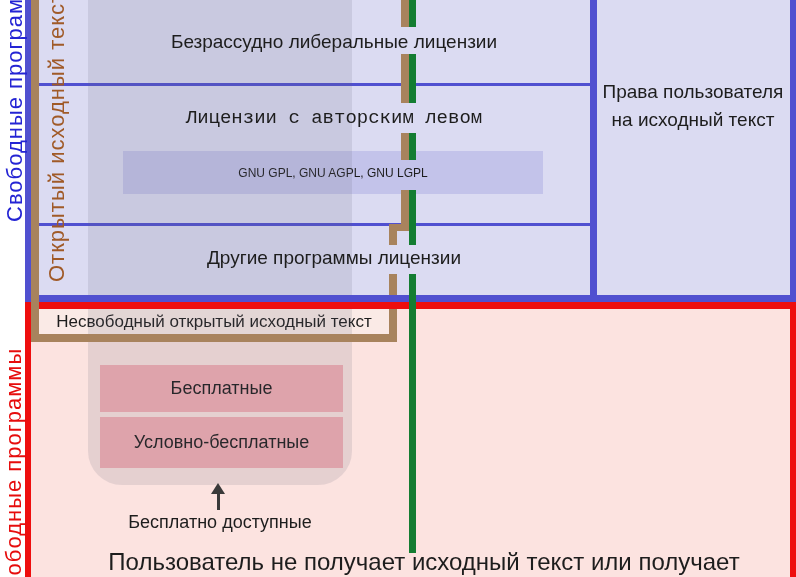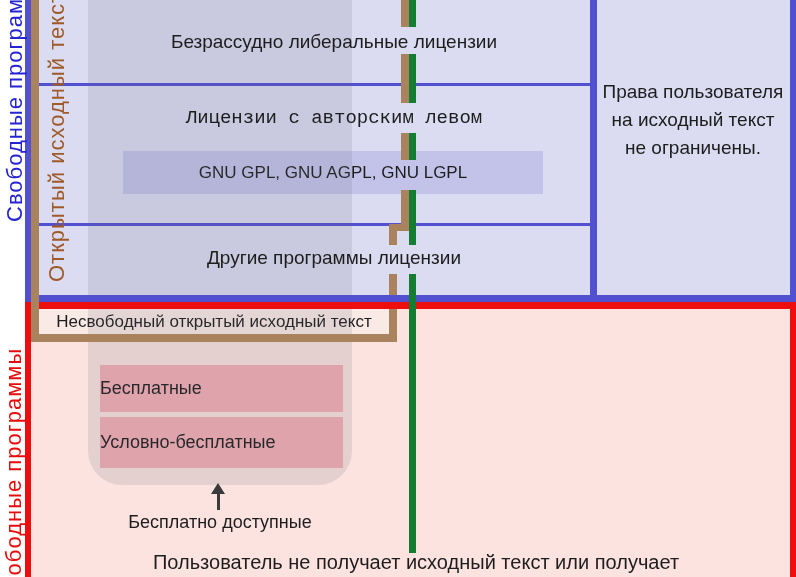--- a/index.html
+++ b/index.html
@@ -4,25 +4,25 @@
 <style>
   html,body{margin:0;padding:0;background:#ffffff;}
   #stage{position:relative;width:796px;height:577px;overflow:hidden;background:#ffffff;
          font-family:"Liberation Sans",sans-serif;color:#1d1d1d;}
   .abs{position:absolute;}
   
   .free-bg{left:25px;top:0;width:771px;height:302px;background:#dbdbf2;z-index:1;}
   .nonfree-bg{left:25px;top:302px;width:771px;height:275px;background:#fce3e0;z-index:1;}
   
   .gnu-box{left:123px;top:151px;width:420px;height:43px;background:#c3c3ea;z-index:2;
-           display:flex;align-items:center;justify-content:center;font-size:17px;}
+           display:flex;align-items:center;justify-content:center;font-size:12px;}
   .nfo-box{left:39px;top:309px;width:350px;height:25px;background:#faeae6;z-index:2;
            display:flex;align-items:center;justify-content:center;font-size:17px;}
   .pink-box{left:100px;width:243px;background:#f4aeb4;z-index:2;
-            display:flex;align-items:center;font-size:18px;}
+            display:flex;align-items:center;justify-content:center;font-size:18px;}
   .thin-div{left:39px;width:551px;height:3px;background:#5050d0;z-index:2;}
   
   .grey-band{left:88px;top:0;width:264px;height:485px;background:rgba(100,100,118,0.15);
              border-radius:0 0 34px 34px;z-index:3;}
   
   .brown{background:#a8835d;z-index:4;}
   .brown-hi{background:#a8835d;z-index:6;}
   
   .blue{background:#5050d0;z-index:5;}
   .red{background:#ee0e0e;z-index:5;}
@@ -89,26 +89,25 @@
   <div class="abs green" style="top:190px;height:55px;"></div>
   <div class="abs green" style="top:274px;height:279px;"></div>
 
   <div class="abs txt rowtxt" style="top:28px;">Безрассудно либеральные лицензии</div>
   <div class="abs txt rowtxt" style="top:104px;font-family:Liberation Mono, monospace;">Лицензии с авторским левом</div>
   <div class="abs txt rowtxt" style="top:244px;">Другие программы лицензии</div>
 
   <div class="abs rights">
     <div>Права пользователя</div>
     <div>на исходный текст</div>
-    <div>не ограничены.</div>
   </div>
 
   <div class="abs arrow-head"></div>
   <div class="abs arrow-stem"></div>
   <div class="abs txt" style="left:88px;top:510px;width:264px;height:24px;font-size:18px;">Бесплатно доступные</div>
 
-  <div class="abs txt" style="left:60px;top:549px;width:712px;height:26px;font-size:20px;">Пользователь не получает исходный текст или получает</div>
+  <div class="abs txt" style="left:68px;top:549px;width:712px;height:26px;font-size:24px;">Пользователь не получает исходный текст или получает</div>
 
   <div class="abs vtext" style="left:2px;top:222px;color:#2424d4;">Свободные программы</div>
   <div class="abs vtext" style="left:44px;top:282px;color:#a05a28;">Открытый исходный текст</div>
   <div class="abs vtext" style="left:1px;top:630px;color:#e60c0c;">Несвободные программы</div>
 
 </div>
 
 </body></html>

